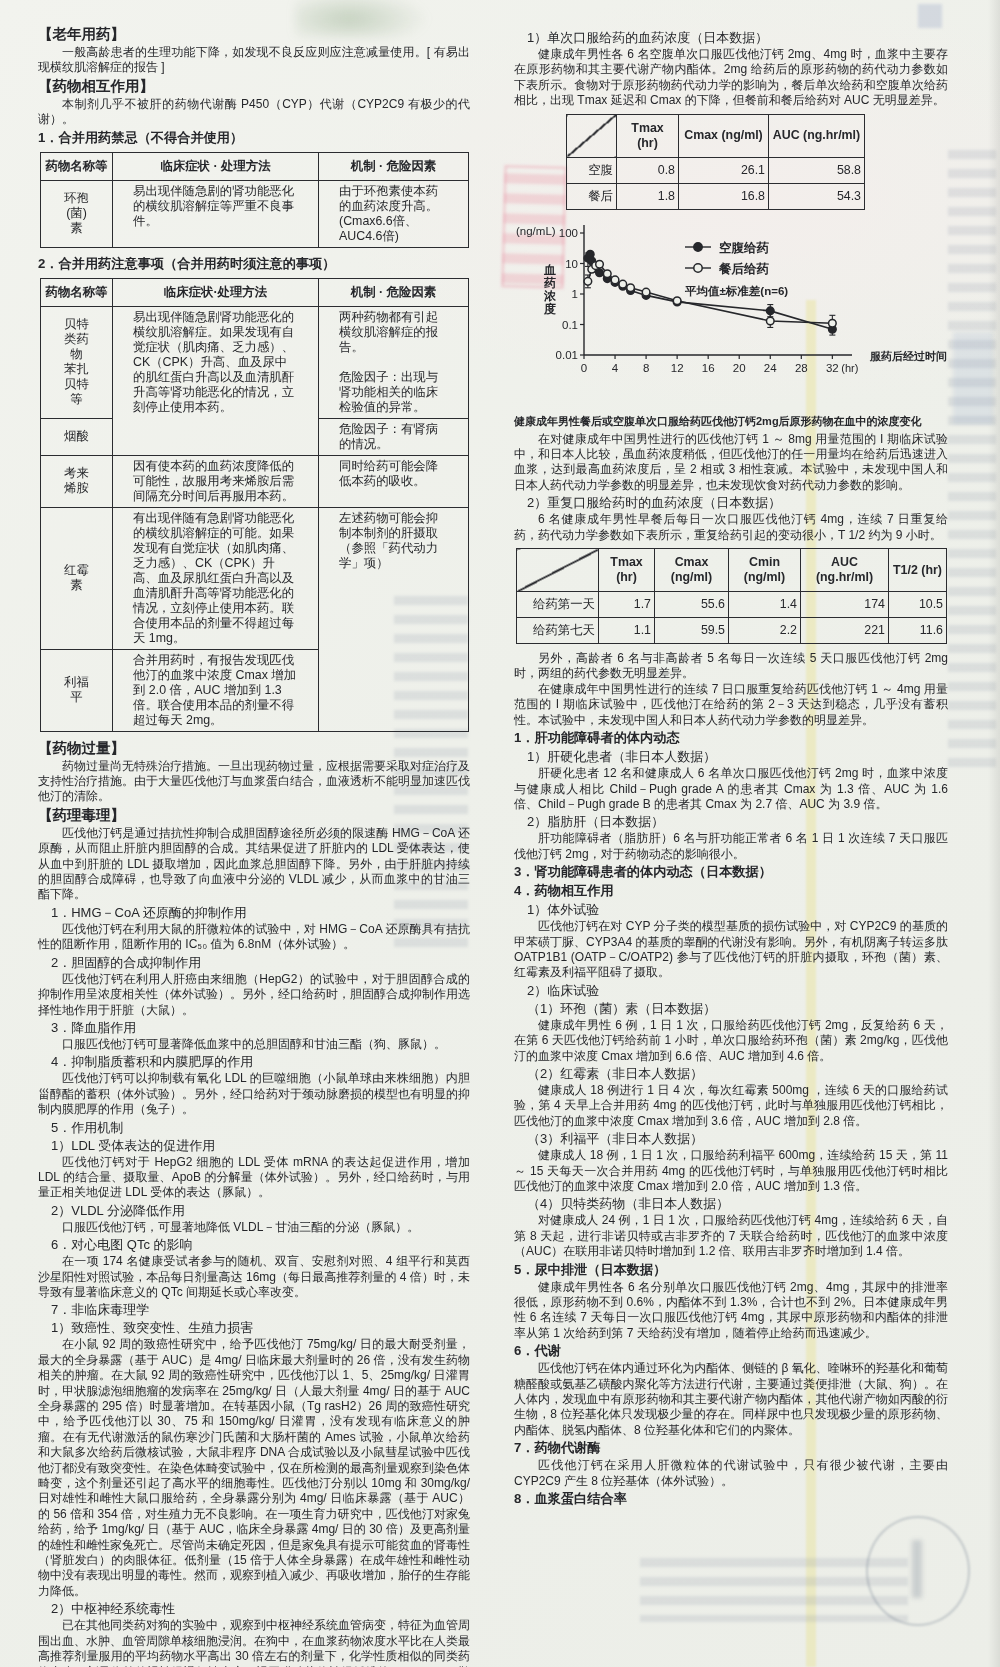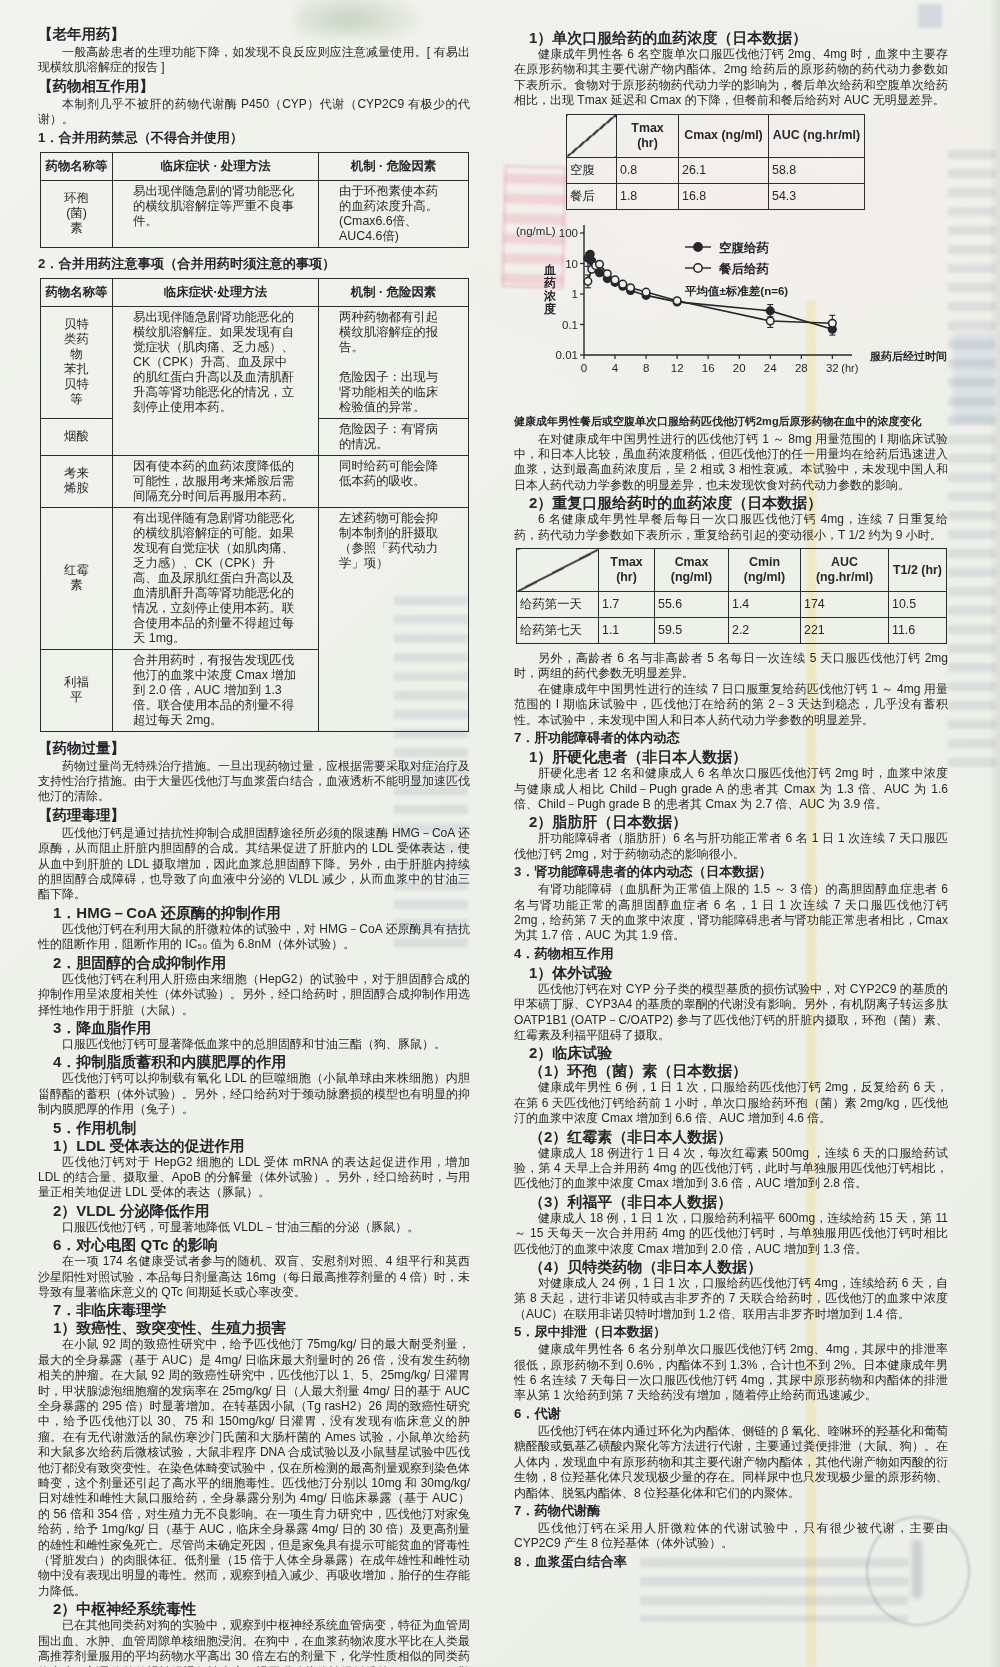--- a/index.html
+++ b/index.html
@@ -10,29 +10,29 @@
       linear-gradient(135deg,#f2f3ee 0%,#eef0ea 45%,#ecEEe8 100%),#eef0ea;
     font-family:"Liberation Sans","DejaVu Sans",sans-serif;
     color:#26272b;
   }
   .col{position:absolute;z-index:2}
   #leftCol{left:38px;top:24px;width:432px}
   #rightCol{left:514px;top:28px;width:434px}
 
   .bh{font-weight:bold;font-size:14.5px;line-height:19px;margin:1px 0}
   .hnum{font-weight:bold;font-size:13.2px;line-height:18px;margin:1px 0}
-  .hsub{font-weight:bold;font-size:15px;line-height:17px;margin:1px 0;text-indent:1em}
+  .hsub{font-weight:normal;font-size:13px;line-height:17px;margin:1px 0;text-indent:1em}
   .para{font-size:12px;line-height:15.4px;text-indent:2em;text-align:justify;margin:0}
 
   table.tbl{border-collapse:collapse;table-layout:fixed;margin:5px 0 7px 2px}
   .tbl th,.tbl td{border:1.6px solid #2b2c30;font-size:12.4px;line-height:15px;
      padding:3px 20px;white-space:pre-line;vertical-align:top;text-align:left}
   .tbl th{font-weight:bold;text-align:center;vertical-align:middle;padding:6px 3px}
   .tbl td.cname{text-align:center;vertical-align:middle}
-  .tbl.pk1 td,.tbl.pk2 td{text-align:left;vertical-align:middle;padding:5px 3px}
+  .tbl.pk1 td,.tbl.pk2 td{text-align:right;vertical-align:middle;padding:5px 3px}
   .tbl.pk1{margin-left:52px}
   th.diag{background:linear-gradient(to bottom right,transparent calc(50% - 1px),#2b2c30 calc(50% - 1px),#2b2c30 calc(50% + 1px),transparent calc(50% + 1px))}
 
   .chart-wrap{margin:4px 0 0 0}
   .chart-caption{font-size:11px;font-weight:bold;text-align:left;line-height:14px;margin:1px 0 4px}
 
   
   .ghost{position:absolute;z-index:1;pointer-events:none}
   .g-lines{background:repeating-linear-gradient(180deg,rgba(120,132,152,.16) 0 9px,rgba(120,132,152,0) 9px 19px);filter:blur(1.5px)}
   .g-leaf{left:295px;top:-10px;width:135px;height:48px;background:radial-gradient(ellipse at 40% 60%,rgba(120,152,112,.35),rgba(120,152,112,0) 70%);filter:blur(5px)}
@@ -316,27 +316,26 @@
           <td>1.1</td>
           <td>59.5</td>
           <td>2.2</td>
           <td>221</td>
           <td>11.6</td>
         </tr>
       </tbody>
     </table>
     <div class="para">另外，高龄者 6 名与非高龄者 5 名每日一次连续 5 天口服匹伐他汀钙 2mg 时，两组的药代参数无明显差异。</div>
     <div class="para">在健康成年中国男性进行的连续 7 日口服重复给药匹伐他汀钙 1 ～ 4mg 用量范围的 I 期临床试验中，匹伐他汀在给药的第 2－3 天达到稳态，几乎没有蓄积性。本试验中，未发现中国人和日本人药代动力学参数的明显差异。</div>
-    <div class="hnum">7．肝功能障碍者的体内动态</div>
+    <div class="hnum">1．肝功能障碍者的体内动态</div>
     <div class="hsub">1）肝硬化患者（非日本人数据）</div>
     <div class="para">肝硬化患者 12 名和健康成人 6 名单次口服匹伐他汀钙 2mg 时，血浆中浓度与健康成人相比 Child－Pugh grade A 的患者其 Cmax 为 1.3 倍、AUC 为 1.6 倍、Child－Pugh grade B 的患者其 Cmax 为 2.7 倍、AUC 为 3.9 倍。</div>
     <div class="hsub">2）脂肪肝（日本数据）</div>
     <div class="para">肝功能障碍者（脂肪肝）6 名与肝功能正常者 6 名 1 日 1 次连续 7 天口服匹伐他汀钙 2mg，对于药物动态的影响很小。</div>
     <div class="hnum">3．肾功能障碍患者的体内动态（日本数据）</div>
-    <div class="para">有肾功能障碍（血肌酐为正常值上限的 1.5 ～ 3 倍）的高胆固醇血症患者 6 名与肾功能正常的高胆固醇血症者 6 名，1 日 1 次连续 7 天口服匹伐他汀钙 2mg，给药第 7 天的血浆中浓度，肾功能障碍患者与肾功能正常患者相比，Cmax 为其 1.7 倍，AUC 为其 1.9 倍。</div>
     <div class="hnum">4．药物相互作用</div>
     <div class="hsub">1）体外试验</div>
     <div class="para">匹伐他汀钙在对 CYP 分子类的模型基质的损伤试验中，对 CYP2C9 的基质的甲苯磺丁脲、CYP3A4 的基质的睾酮的代谢没有影响。另外，有机阴离子转运多肽 OATP1B1 (OATP－C/OATP2) 参与了匹伐他汀钙的肝脏内摄取，环孢（菌）素、红霉素及利福平阻碍了摄取。</div>
     <div class="hsub">2）临床试验</div>
     <div class="hsub">（1）环孢（菌）素（日本数据）</div>
     <div class="para">健康成年男性 6 例，1 日 1 次，口服给药匹伐他汀钙 2mg，反复给药 6 天，在第 6 天匹伐他汀钙给药前 1 小时，单次口服给药环孢（菌）素 2mg/kg，匹伐他汀的血浆中浓度 Cmax 增加到 6.6 倍、AUC 增加到 4.6 倍。</div>
     <div class="hsub">（2）红霉素（非日本人数据）</div>
     <div class="para">健康成人 18 例进行 1 日 4 次，每次红霉素 500mg ，连续 6 天的口服给药试验，第 4 天早上合并用药 4mg 的匹伐他汀钙，此时与单独服用匹伐他汀钙相比，匹伐他汀的血浆中浓度 Cmax 增加到 3.6 倍，AUC 增加到 2.8 倍。</div>
     <div class="hsub">（3）利福平（非日本人数据）</div>
     <div class="para">健康成人 18 例，1 日 1 次，口服给药利福平 600mg，连续给药 15 天，第 11 ～ 15 天每天一次合并用药 4mg 的匹伐他汀钙时，与单独服用匹伐他汀钙时相比匹伐他汀的血浆中浓度 Cmax 增加到 2.0 倍，AUC 增加到 1.3 倍。</div>

